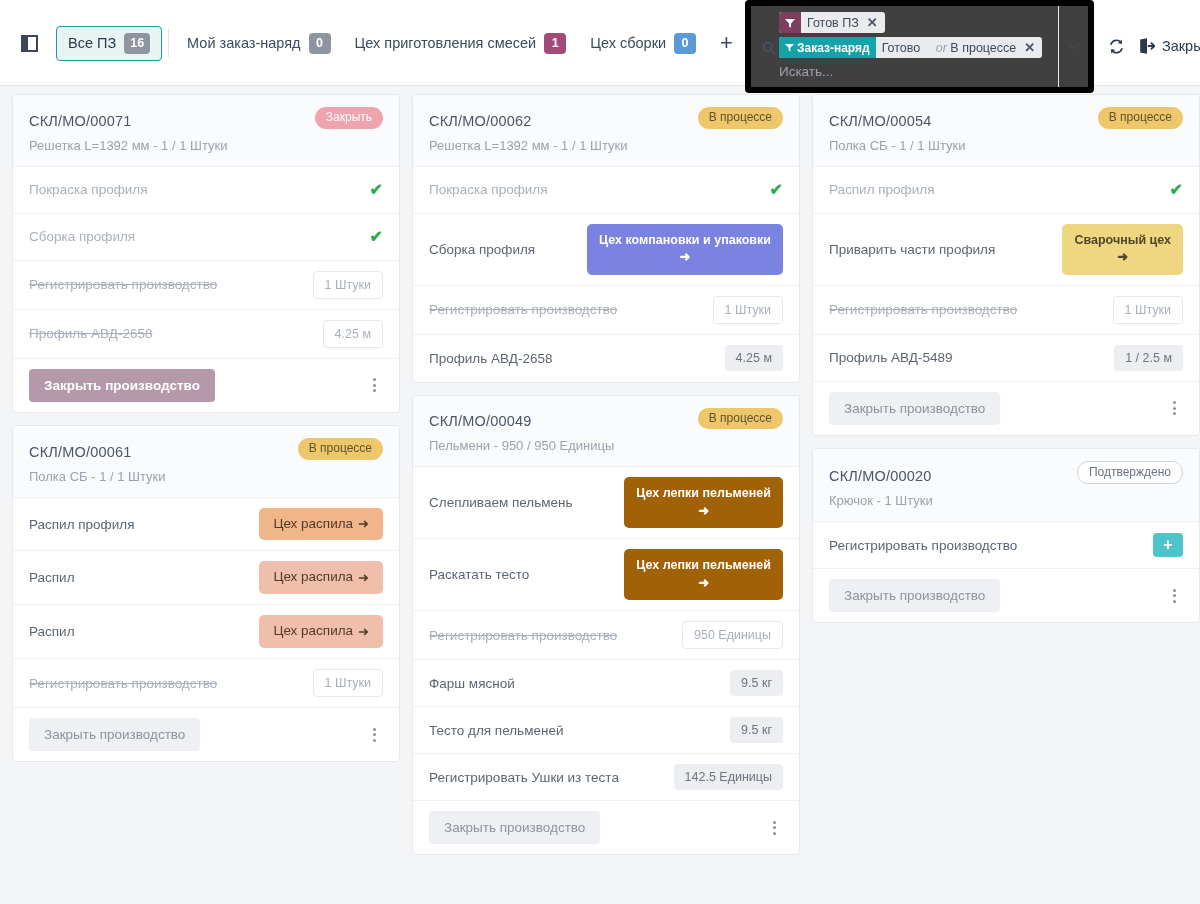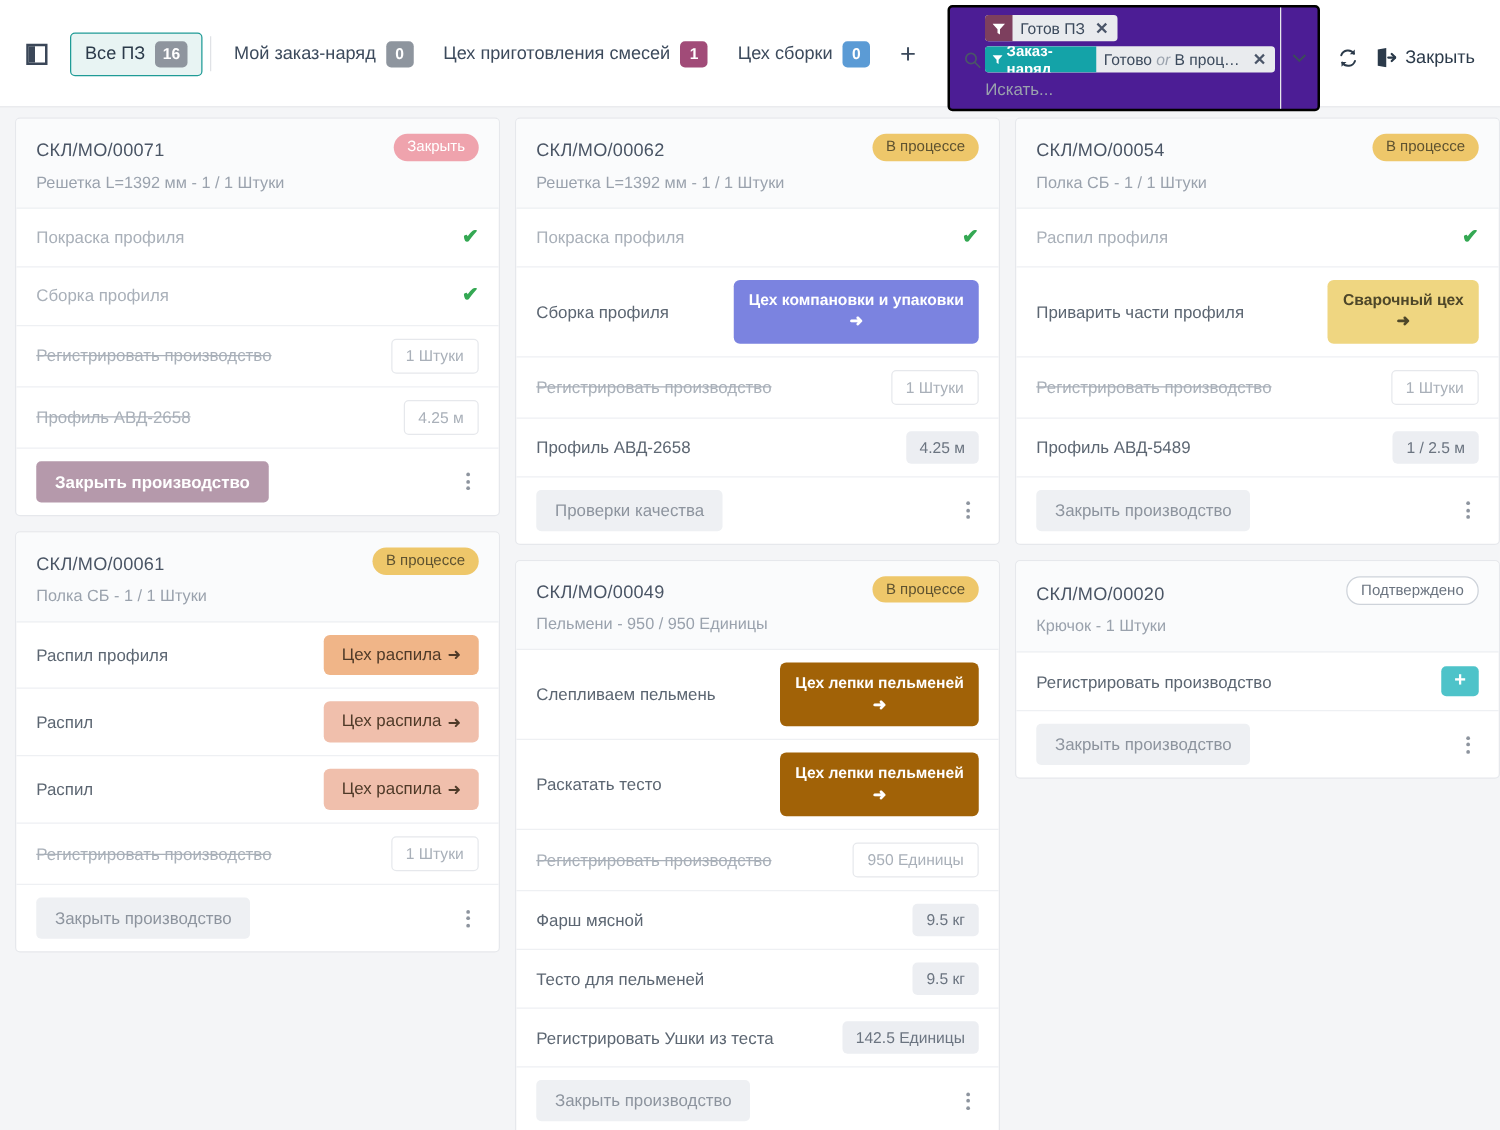--- a/index.html
+++ b/index.html
@@ -104,24 +104,24 @@
   .topbar-right {
     margin-left: auto;
     display: flex;
     align-items: center;
     gap: 0;
     height: 86px;
   }
 
   
   .searchbox {
-    width: 298px;
-    border: 2px solid #000000;
+    width: 349px;
+    border: 6px solid #000000;
     border-radius: 4px;
-    background: #4c1d95;
+    background: #404040;
     margin-top: 6px;
     display: flex;
     align-items: stretch;
   }
   .search-main {
     flex: 1 1 auto;
     padding: 6px 4px 6px 8px;
     min-width: 0;
   }
   .facet-row {
@@ -160,21 +160,21 @@
   }
   .facet-key.plum { background: #7d3f5e; }
   .facet-key.teal { background: #14a3a8; }
   .facet-val {
     padding: 0 6px;
     color: #3c4a5c;
     white-space: nowrap;
     overflow: hidden;
     text-overflow: ellipsis;
   }
-  .facet-val .orword { color: #9aa2ad; font-style: italic; }
+  .facet-val .orword { color: #9aa2ad; font-style: italic; margin-left: 12px; }
   .facet-x {
     padding: 0 7px 0 2px;
     color: #4a5568;
     cursor: pointer;
     font-size: 13px;
     font-weight: bold;
   }
   .search-placeholder {
     color: #9aa2ad;
     font-size: 13.5px;
@@ -572,28 +572,20 @@
           </div>
         </div>
         <div class="row">
           <div class="row-label struck">Регистрировать производство</div>
           <div class="chip outline">1 Штуки</div>
         </div>
         <div class="row">
           <div class="row-label ">Профиль АВД-2658</div>
           <div class="chip filled">4.25 м</div>
         </div>
-        <div class="card-foot">
-          <button class="foot-btn ghost">Проверки качества</button>
-          <div class="kebab">
-            <i></i>
-            <i></i>
-            <i></i>
-          </div>
-        </div>
       </div>
       <div class="card">
         <div class="card-head">
           <div class="card-head-top">
             <div class="card-title">СКЛ/МО/00049</div>
             <div class="status progress">В процессе</div>
           </div>
           <div class="card-sub">Пельмени - 950 / 950 Единицы</div>
         </div>
         <div class="row">

